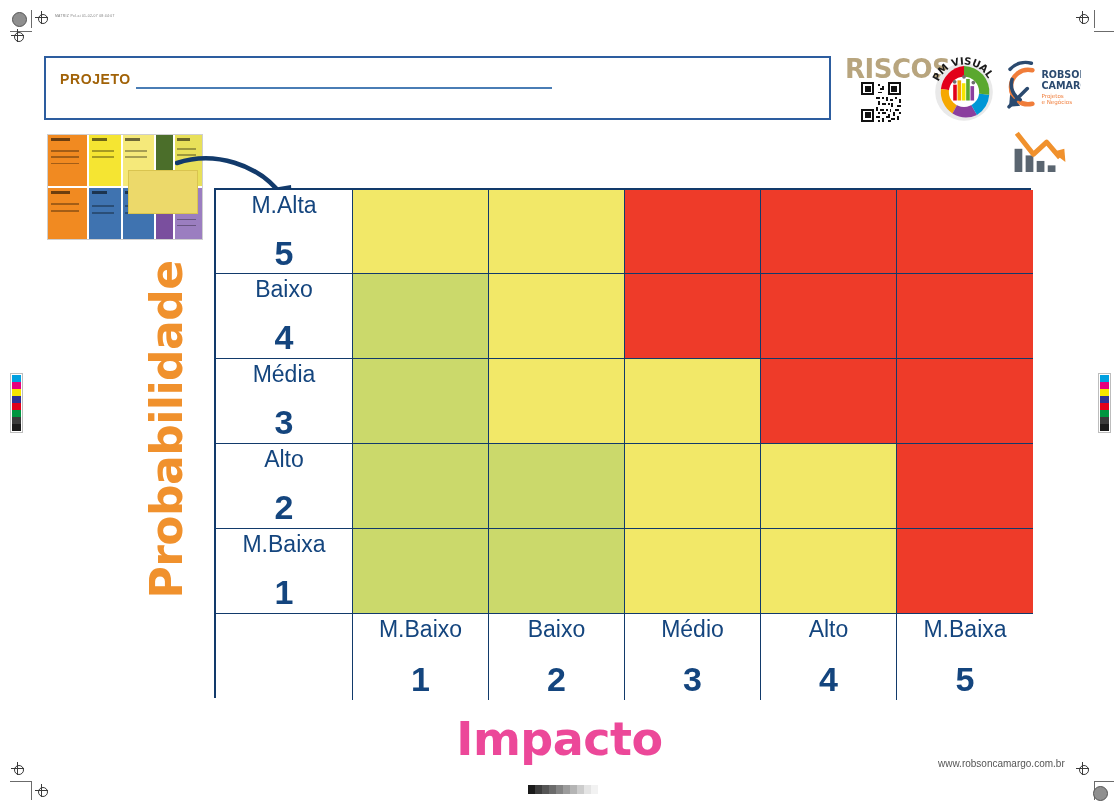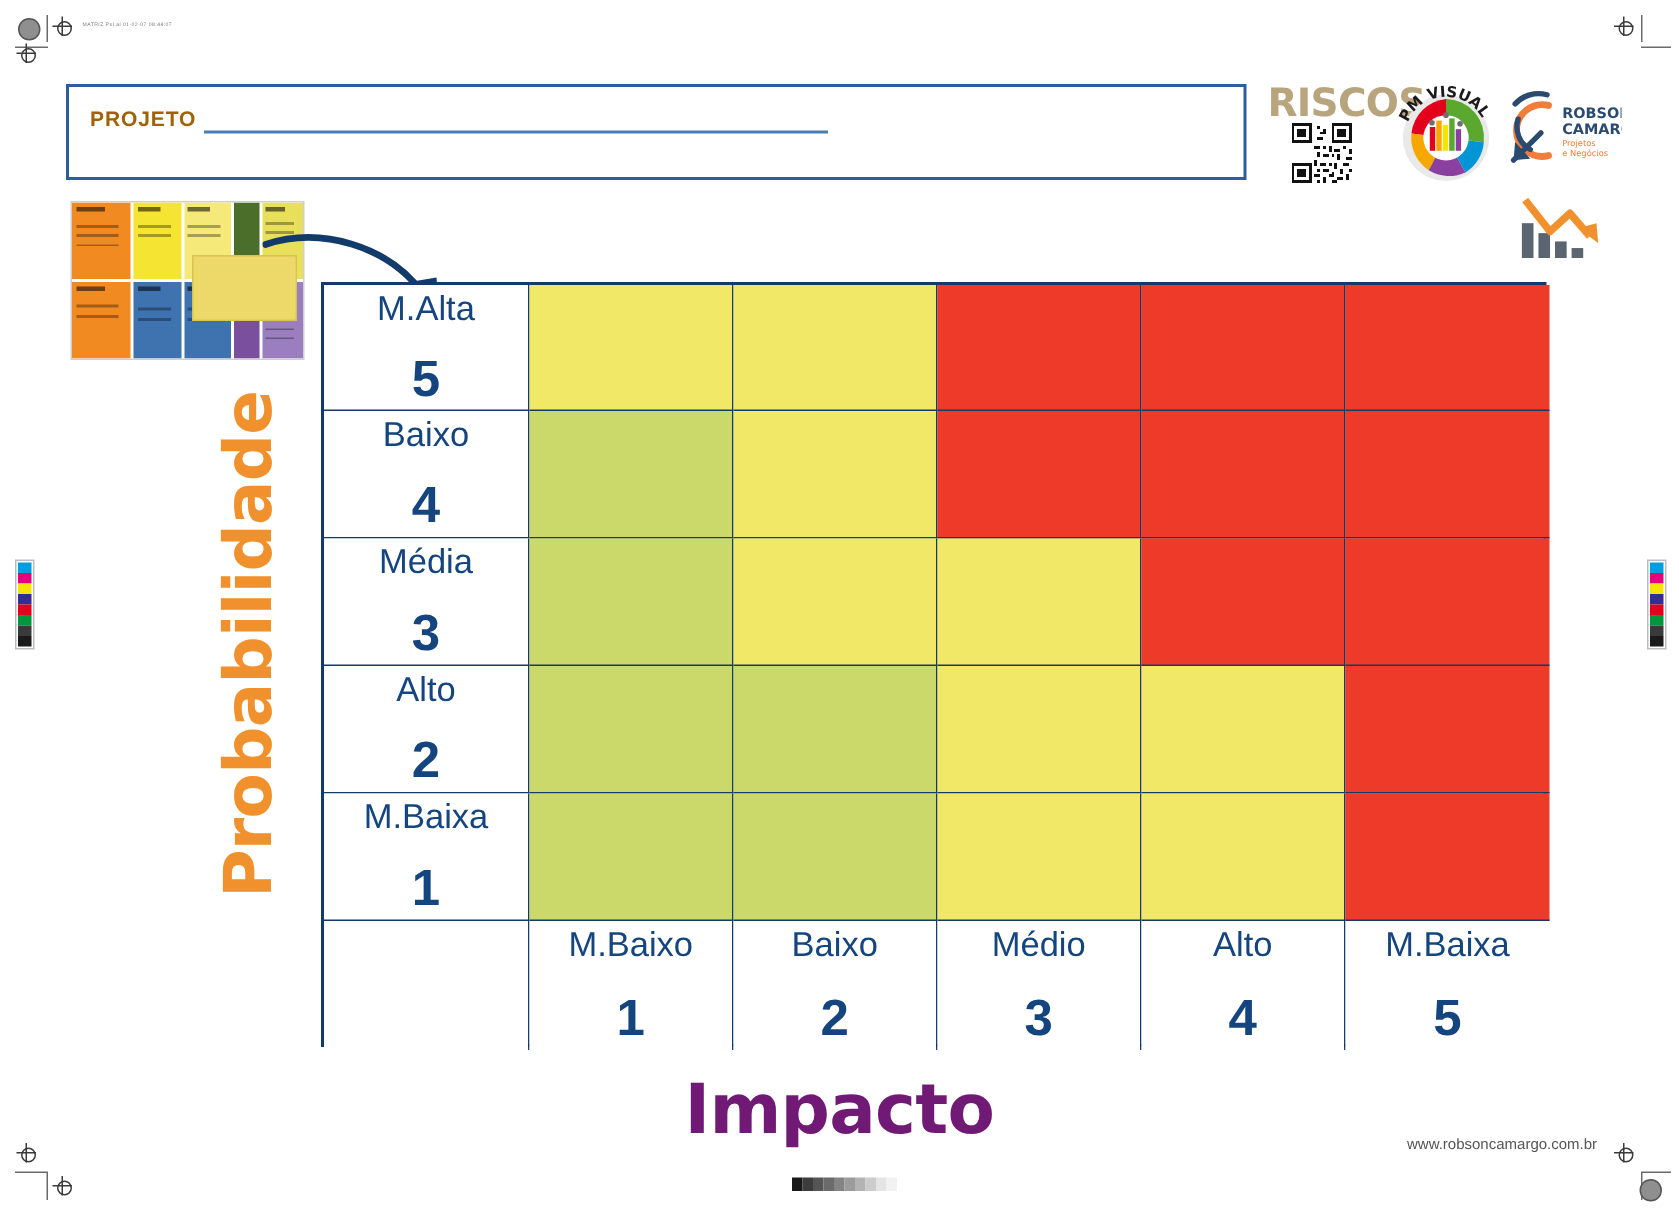--- a/index.html
+++ b/index.html
@@ -96,21 +96,21 @@
 
   
   .prob-label{
     position:absolute;left:-44px;top:404px;width:420px;
     transform:rotate(-90deg);transform-origin:center center;
     text-align:center;font-size:44px;font-weight:bold;color:#F0912D;
     letter-spacing:-0.5px;font-family:"DejaVu Sans",sans-serif;
   }
   .impacto-label{
     position:absolute;left:0;top:712px;width:1119px;text-align:center;
-    font-size:46px;font-weight:bold;color:#701a75;letter-spacing:-0.5px;
+    font-size:46px;font-weight:bold;color:#ec4899;letter-spacing:-0.5px;
     font-family:"DejaVu Sans",sans-serif;
   }
   .site{
     position:absolute;left:938px;top:758px;font-size:10px;color:#555;
     letter-spacing:0px;
   }
 </style>
 </head>
 <body>
 

